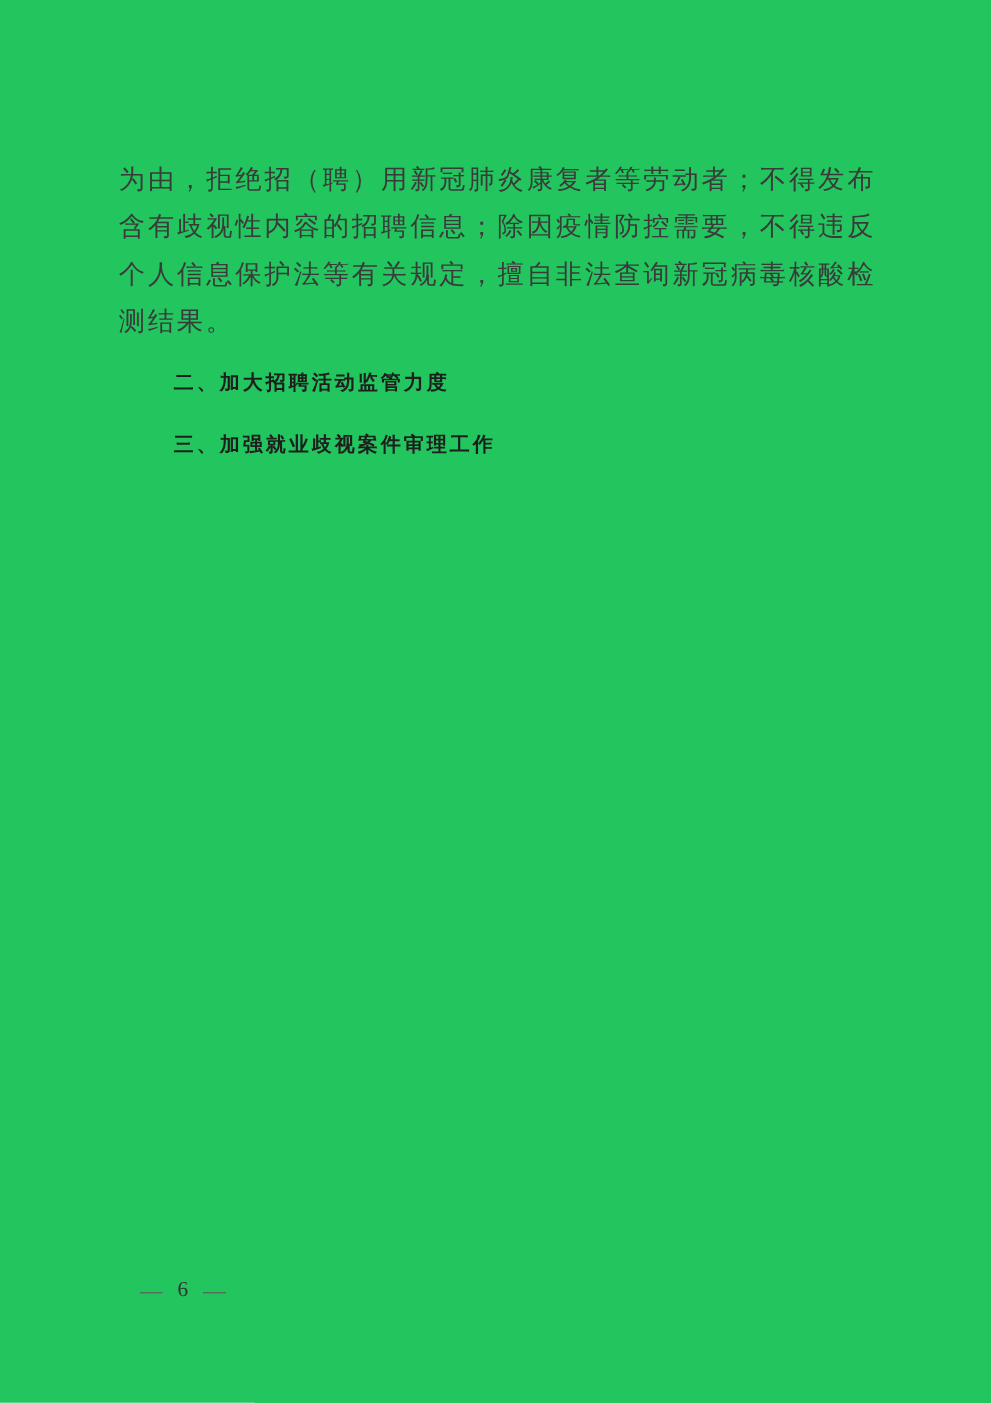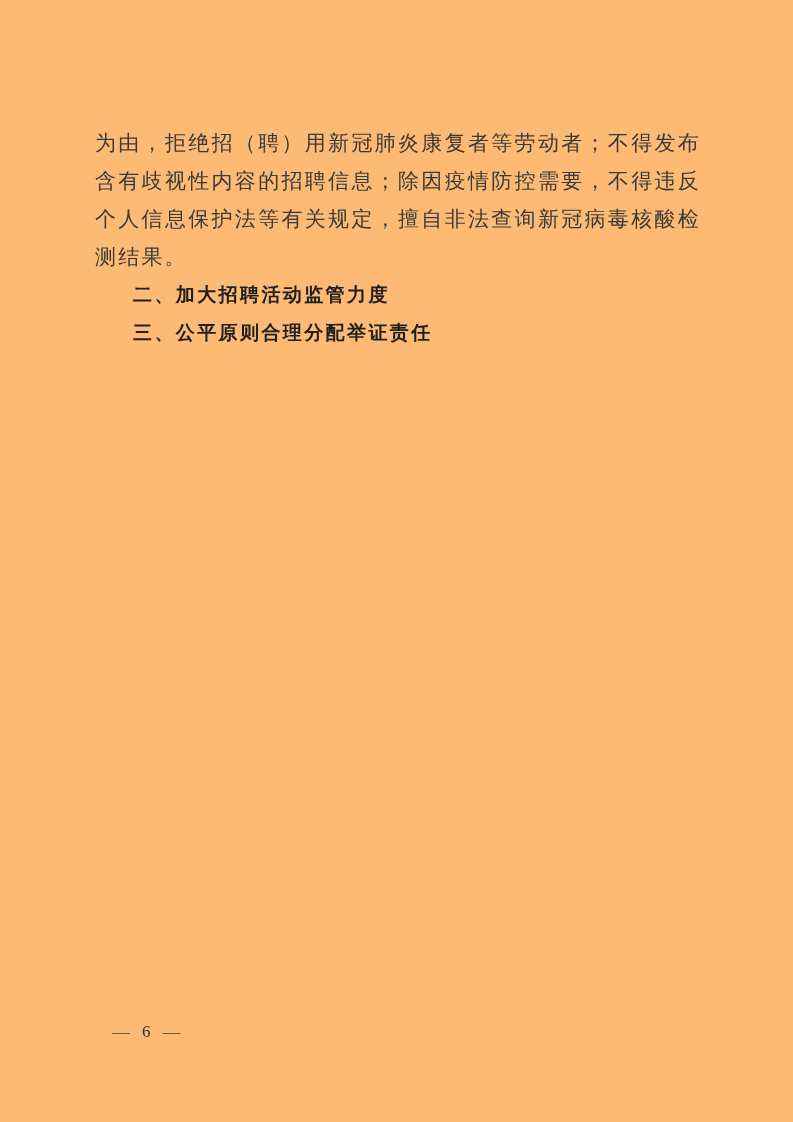--- a/index.html
+++ b/index.html
@@ -10,21 +10,21 @@
     width: 793px;
     height: 1122px;
     position: relative;
     background: #ffffff;
     overflow: hidden;
     font-family: "Liberation Serif", "DejaVu Serif", serif;
   }
   .page {
     position: absolute;
     inset: 0;
-    background: #fdba74;
+    background: #22c55e;
     text-decoration: underline;
   }
   .text-block {
     position: absolute;
     left: 95px;
     top: 124px;
     width: 606px;
     color: #3a3a3a;
     font-size: 21px;
     line-height: 38px;
@@ -32,22 +32,22 @@
     text-align: justify;
     text-justify: inter-character;
   }
   p.body-para {
     margin: 0;
   }
   p.indent {
     text-indent: 2em;
   }
   h2.section-heading {
-    margin: 0;
-    font-size: 19px;
+    margin: 12px;
+    font-size: 16px;
     line-height: 38px;
     font-weight: bold;
     color: #1e1e1e;
     text-indent: 2em;
     letter-spacing: 2.4px;
     text-align: left;
   }
   .footer {
     position: absolute;
     left: 112px;
@@ -72,21 +72,21 @@
 <body>
 
 <div class="page">
 
   <div class="text-block">
     <p class="body-para">为由，拒绝招（聘）用新冠肺炎康复者等劳动者；不得发布含有歧视性内容的招聘信息；除因疫情防控需要，不得违反个人信息保护法等有关规定，擅自非法查询新冠病毒核酸检测结果。</p>
 
     <h2 class="section-heading">二、加大招聘活动监管力度</h2>
 
 
-    <h2 class="section-heading">三、公平原则合理分配举证责任</h2>
+    <h2 class="section-heading">三、加强就业歧视案件审理工作</h2>
 
   </div>
 
   <div class="footer">
     <span class="dash">—</span>
     <span class="num">6</span>
     <span class="dash">—</span>
   </div>
 
 </div>

